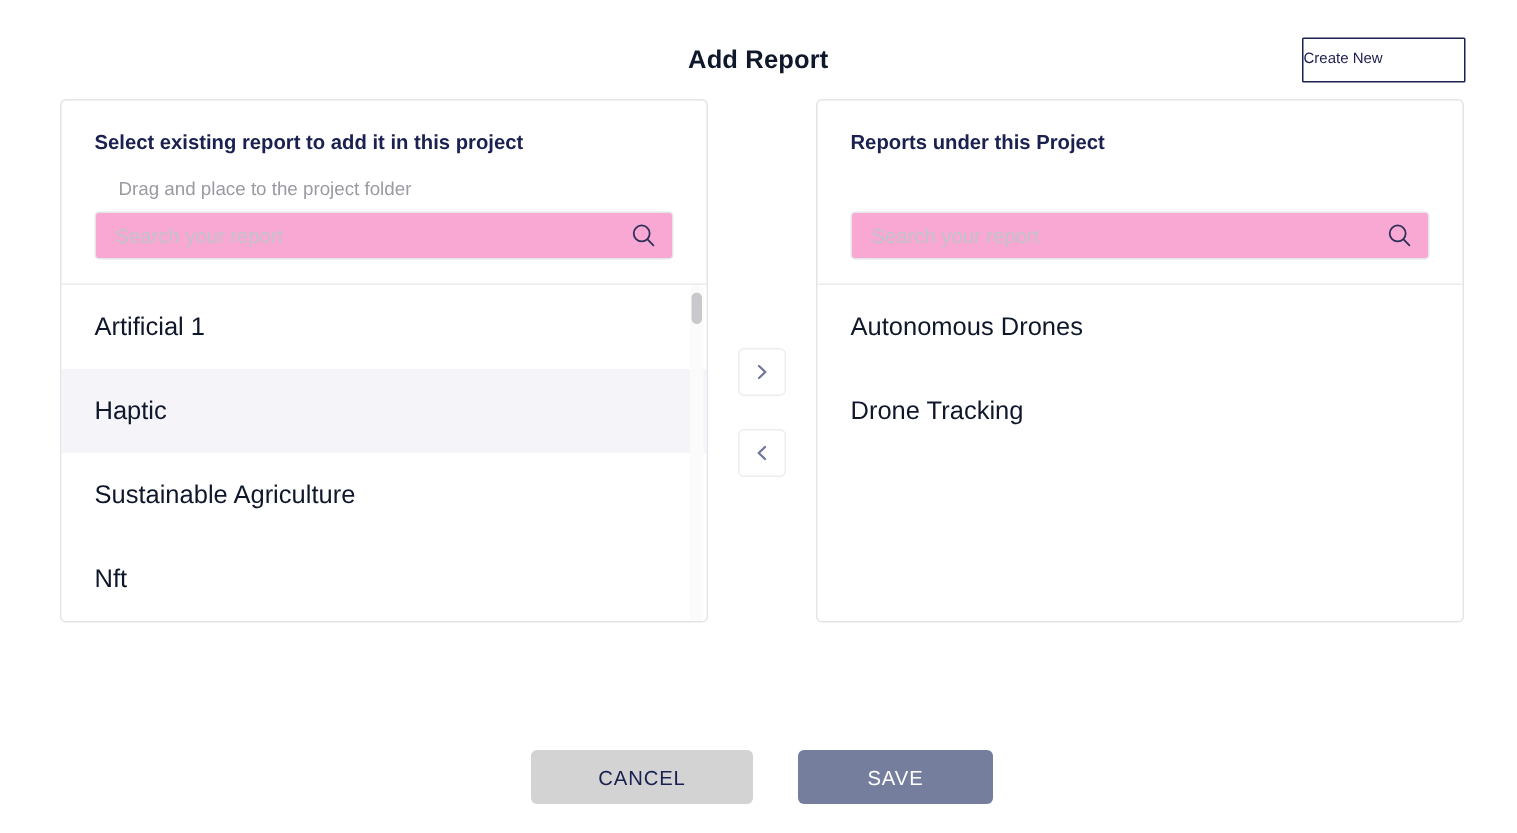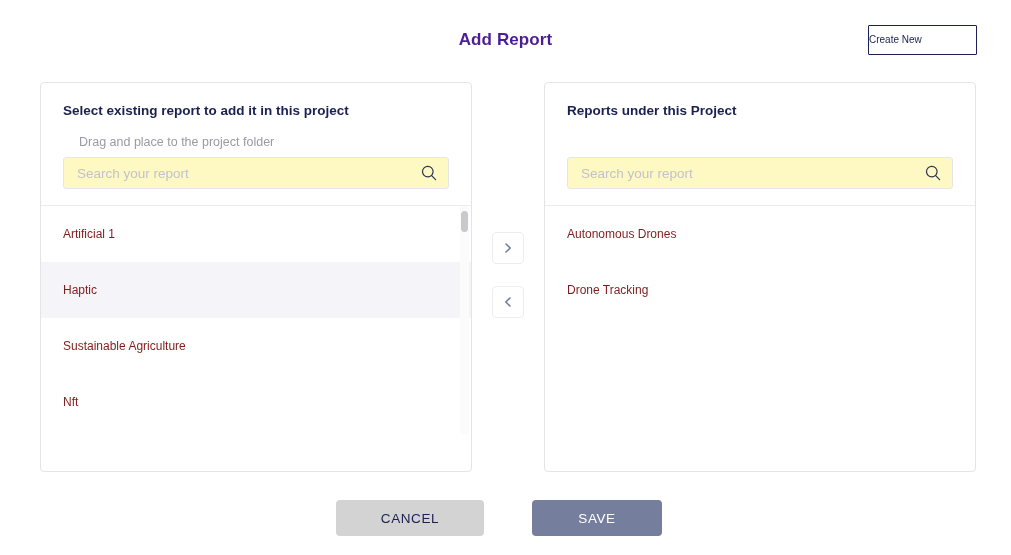--- a/index.html
+++ b/index.html
@@ -25,21 +25,21 @@
     height: 80px;
   }
   .page-title {
     position: absolute;
     top: 30px;
     left: 0;
     width: 1011px;
     text-align: center;
     font-size: 17px;
     font-weight: bold;
-    color: #4c1d95;
+    color: #0f172a;
     letter-spacing: 0.1px;
   }
   .create-new-btn {
     position: absolute;
     top: 25px;
     left: 868px;
     width: 109px;
     height: 30px;
     border: 1px solid #1a2050;
     background: #ffffff;
@@ -49,23 +49,23 @@
     border-radius: 1px;
     cursor: pointer;
     padding: 0;
     line-height: 28px;
     text-align: left;
   }
 
   
   .panel {
     position: absolute;
-    top: 82px;
+    top: 66px;
     width: 432px;
-    height: 390px;
+    height: 349px;
     background: #ffffff;
     border: 1px solid #e4e4e8;
     border-radius: 4px;
     overflow: hidden;
   }
   .panel-left  { left: 40px; }
   .panel-right { left: 544px; }
 
   .panel-head {
     padding: 20px 22px 0 22px;
@@ -88,21 +88,21 @@
   .search-wrap {
     padding: 0 22px 16px 22px;
     position: relative;
     border-bottom: 1px solid #ececef;
   }
   .search-box {
     position: relative;
     height: 32px;
     border: 1px solid #e6e6ea;
     border-radius: 3px;
-    background: #fef9c3;
+    background: #f9a8d4;
     padding-left: 32px;
   }
   .search-input {
     position: absolute;
     inset: 0;
     width: 100%;
     height: 100%;
     border: 0;
     outline: none;
     background: transparent;
@@ -132,22 +132,22 @@
   }
   .list-inner {
     position: absolute;
     top: 0; left: 0;
     right: 0;
   }
   .list-item {
     height: 56px;
     line-height: 56px;
     padding: 0 22px;
-    font-size: 12px;
-    color: #7f1d1d;
+    font-size: 17px;
+    color: #0f172a;
     background: transparent;
     cursor: pointer;
     white-space: nowrap;
     overflow: hidden;
   }
   .list-item.selected { background: #f4f4f9; }
 
   
   .scroll-track {
     position: absolute;
@@ -199,21 +199,21 @@
     border: 0;
     border-radius: 4px;
     font-family: "Liberation Sans", sans-serif;
     font-size: 13.5px;
     letter-spacing: 0.6px;
     cursor: pointer;
     padding: 0;
     text-align: center;
   }
   .btn-cancel {
-    left: 336px;
+    left: 354px;
     width: 148px;
     background: #d3d3d3;
     color: #1a2050;
   }
   .btn-save {
     left: 532px;
     width: 130px;
     background: #757e9c;
     color: #ffffff;
   }

